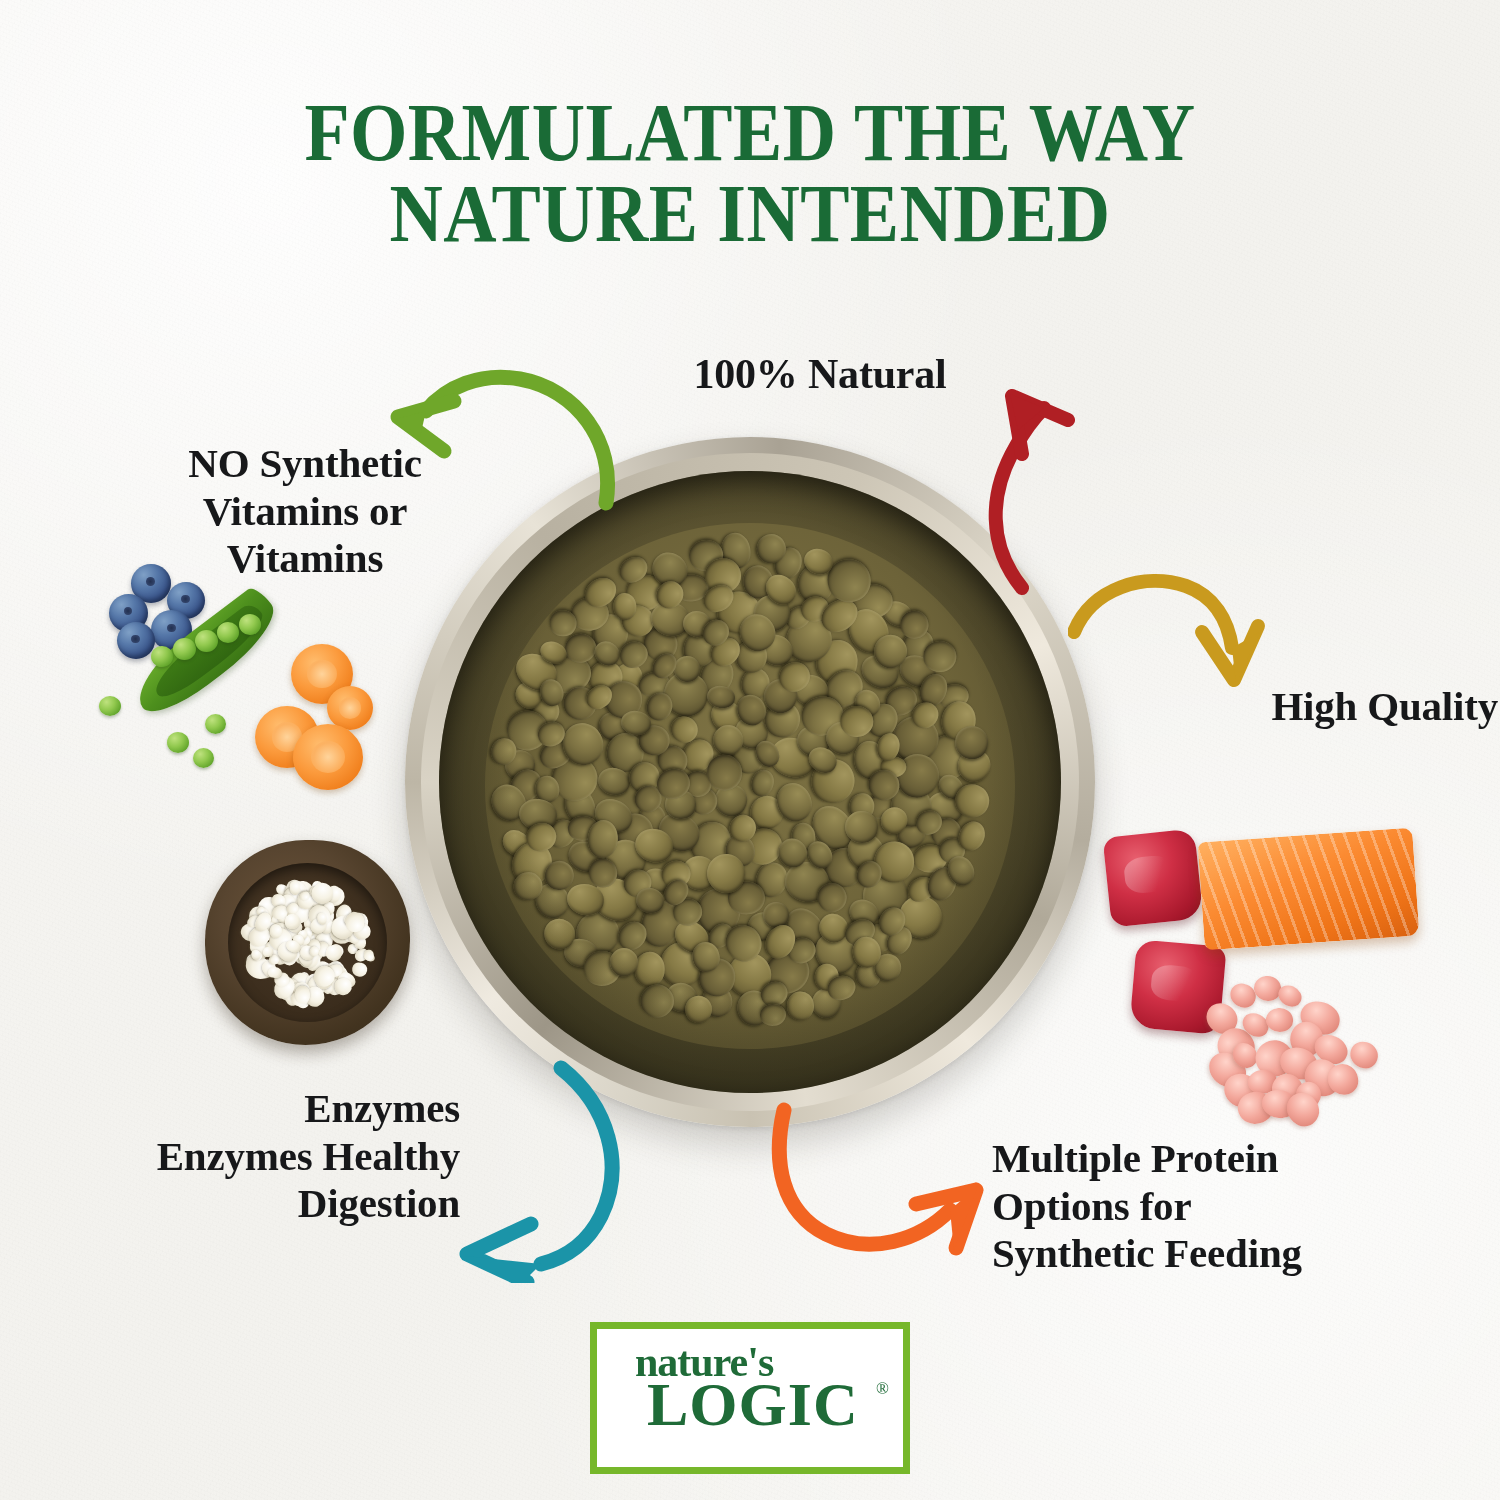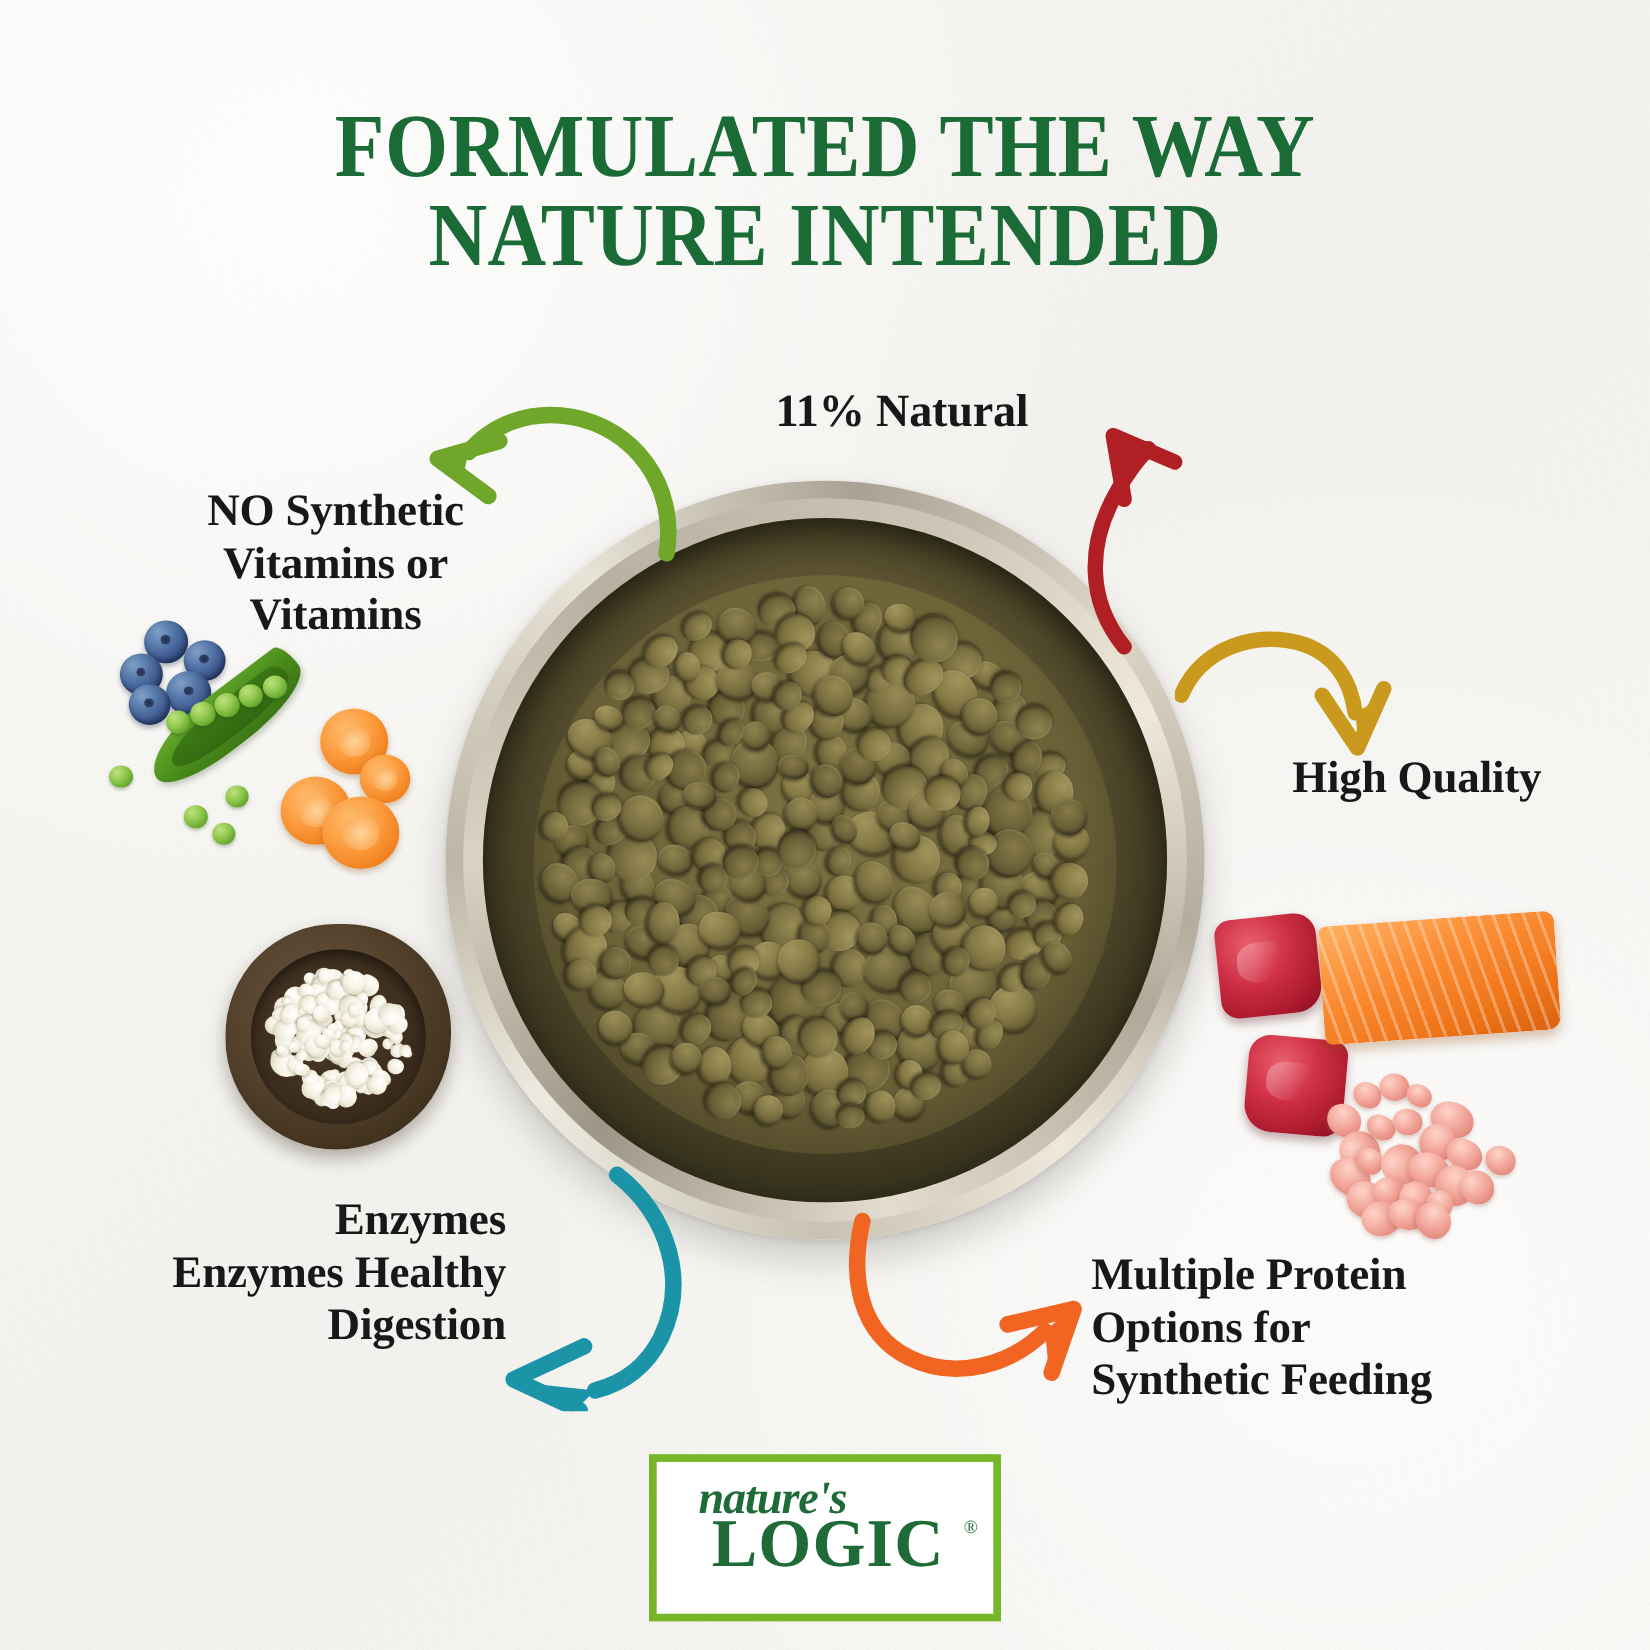--- a/index.html
+++ b/index.html
@@ -40,21 +40,21 @@
   
   .label{
     position:absolute;color:#17181a;
     font-family:"Liberation Serif", serif;
     font-weight:700;
     font-size:41px;line-height:1.16;
     letter-spacing:-.2px;
   }
   #label-natural{left:600px;top:350px;width:440px;text-align:center;font-size:42px;}
   #label-nosynth{left:110px;top:440px;width:390px;text-align:center;}
-  #label-protein{left:1078px;top:683px;width:420px;text-align:center;}
+  #label-protein{left:1078px;top:683px;width:420px;text-align:right;}
   #label-probiotic{left:60px;top:1085px;width:400px;text-align:right;}
   #label-rotational{left:992px;top:1135px;width:440px;text-align:left;}
 
   
   #bowl{
     position:absolute;left:405px;top:437px;width:690px;height:690px;
     border-radius:50%;
   }
   .bowl-rim{
     position:absolute;inset:0;border-radius:50%;
@@ -196,21 +196,21 @@
     background:#76b72a;
     padding:7px;box-sizing:border-box;
   }
   #logo-inner{
     width:100%;height:100%;background:#ffffff;position:relative;
   }
   #logo-natures{
     position:absolute;left:38px;top:12px;
     color:#1f6b38;
     font-family:"Liberation Serif", serif;
-    font-style:italic;font-weight:700;
+    font-weight:700;
     font-size:42px;line-height:1;
     letter-spacing:-1px;
   }
   #logo-logic{
     position:absolute;left:50px;top:44px;
     color:#1f6b38;
     font-family:"Liberation Serif", serif;
     font-weight:700;
     font-size:62px;line-height:1;
     letter-spacing:1px;
@@ -505,21 +505,21 @@
     <path d="M86,206 L10,198 L66,226 Z" fill="#1b94a8"></path>
   </svg>
 
   <svg class="arrow" id="arrow-orange" style="left:770px;top:1100px;" width="220" height="175" viewBox="0 0 220 175">
     <path d="M14,10 C2,62 12,112 56,134 C100,156 150,140 180,110" fill="none" stroke="#f26422" stroke-width="15" stroke-linecap="round"></path>
     <path d="M206,90 L146,104 M206,90 L186,148" fill="none" stroke="#f26422" stroke-width="15" stroke-linecap="round"></path>
     <path d="M180,110 L208,86 L184,150 Z" fill="#f26422"></path>
   </svg>
 
   <div class="label" id="label-natural">
-    <span>11% Natural</span>
+    <span>100% Natural</span>
   </div>
 
   <div class="label" id="label-nosynth">
     <div>NO Synthetic</div>
     <div>Vitamins or</div>
     <div>Vitamins</div>
   </div>
 
   <div class="label" id="label-protein">
     <div>High Quality</div>

